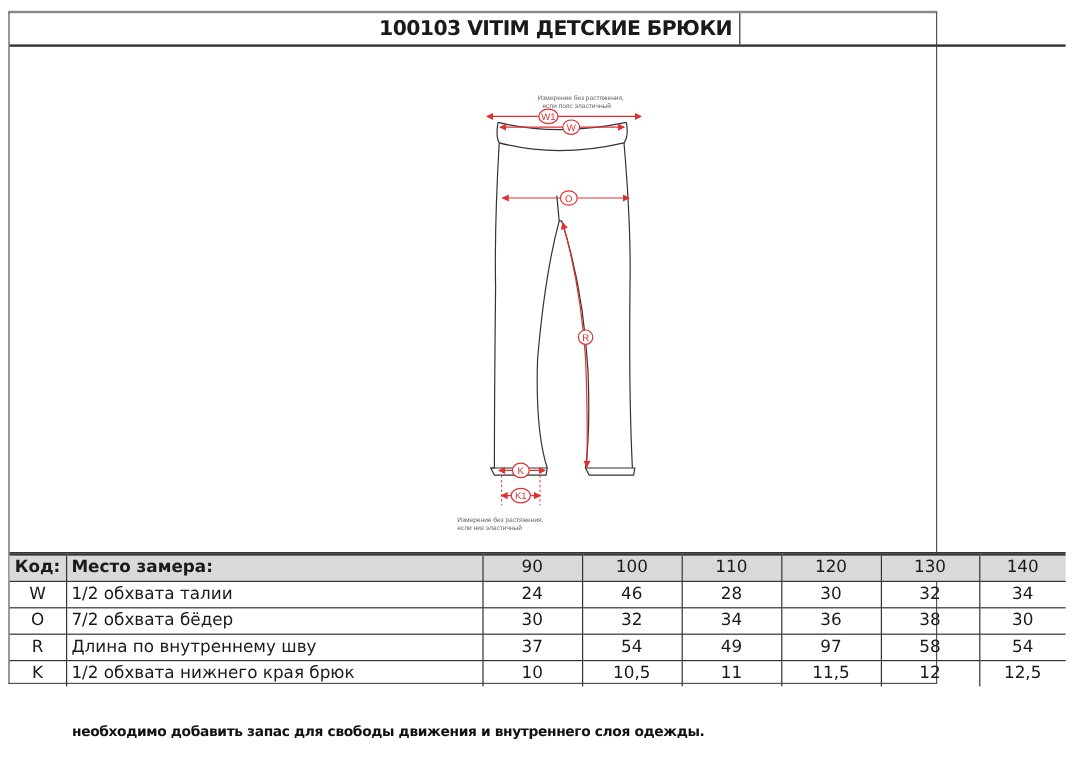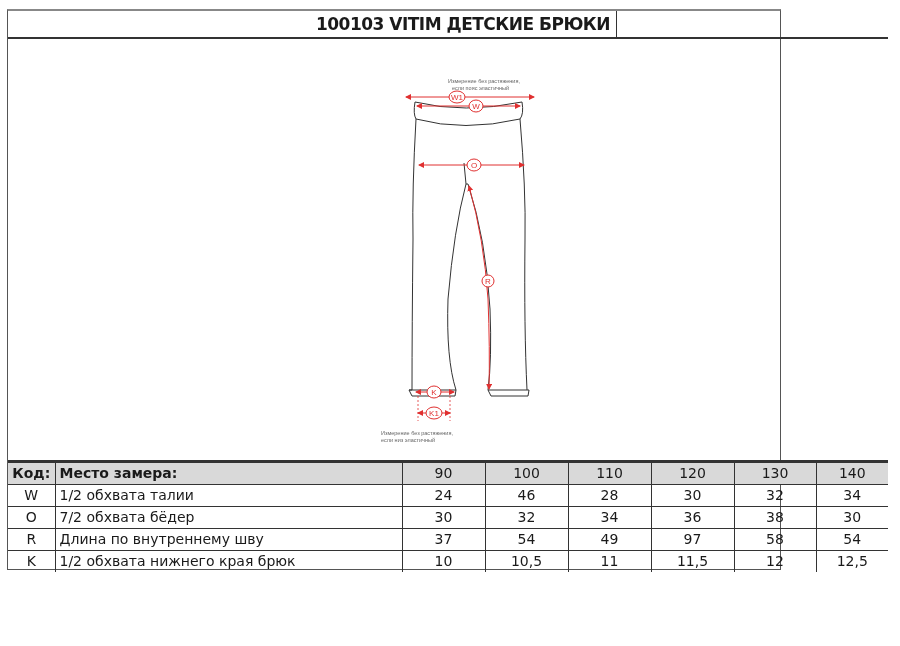--- a/index.html
+++ b/index.html
@@ -158,13 +158,14 @@
       <td class="c-val">11</td>
       <td class="c-val">11,5</td>
       <td class="c-val">12</td>
       <td class="c-val">12,5</td>
     </tr>
   </tbody>
     </table>
 </div>
 
 <div class="footer-note">
+  <div>необходимо добавить запас для свободы движения и внутреннего слоя одежды.</div>
 </div>
 
 </body></html>

